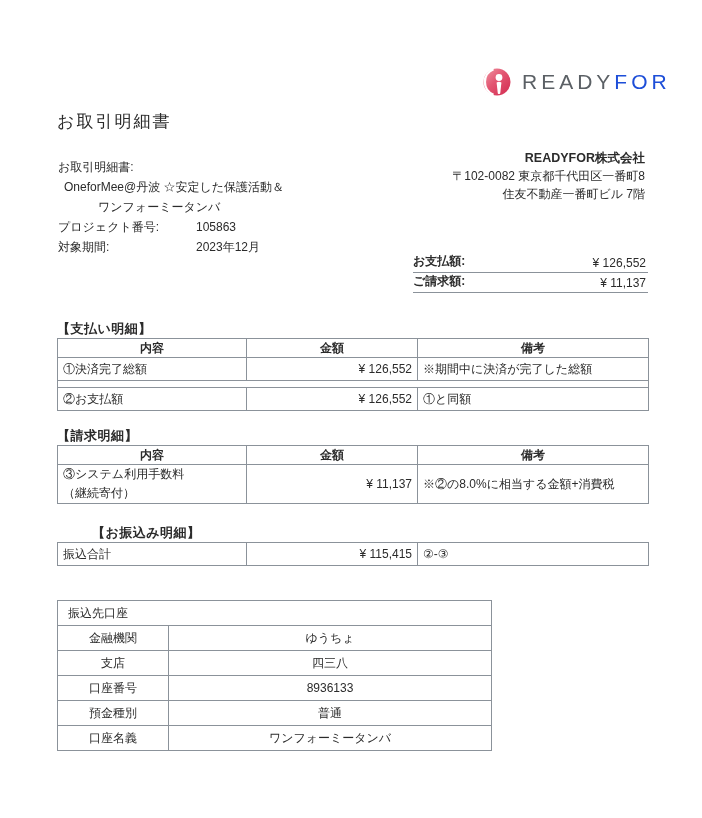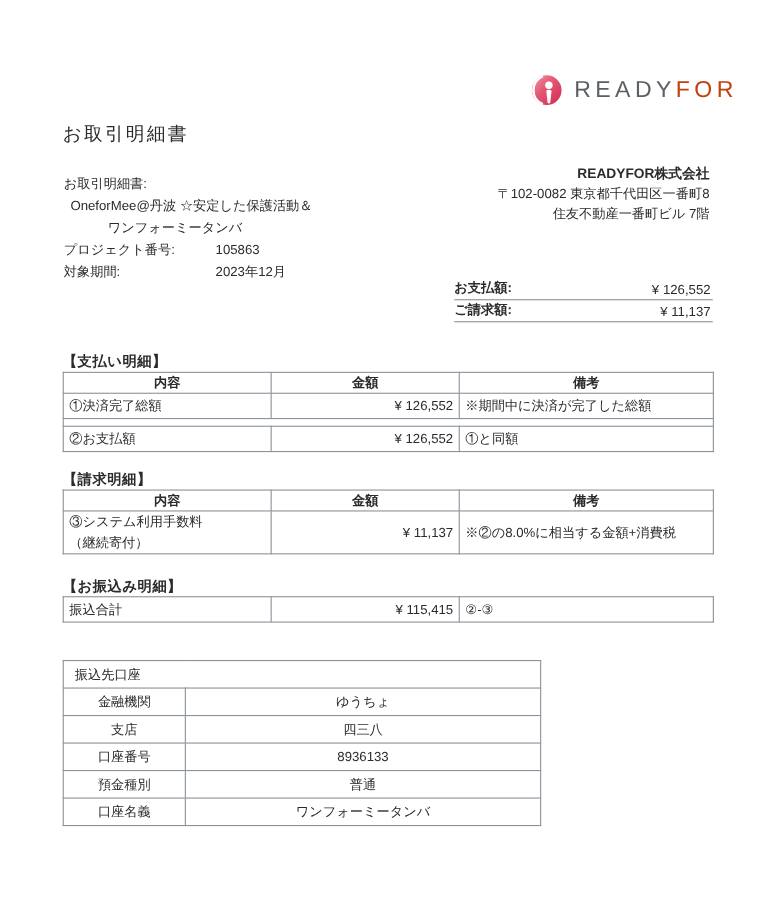--- a/index.html
+++ b/index.html
@@ -8,21 +8,21 @@
   .page {
     position:relative; width:702px; height:818px; background:#ffffff;
     font-family:"Liberation Sans", sans-serif; color:#2b2b2b; overflow:hidden;
   }
 
   
   .logo { position:absolute; top:66px; left:481px; display:flex; align-items:center; gap:9px; }
   .logo-mark { width:32px; height:32px; display:block; }
   .logo-text { font-size:21px; letter-spacing:4px; white-space:nowrap; }
   .logo-text .ready { color:#5b6065; }
-  .logo-text .for { color:#c2410c; }
+  .logo-text .for { color:#1d4ed8; }
 
   
   .doc-title { position:absolute; left:57px; top:110px; font-size:17px; font-weight:normal; letter-spacing:2px; }
 
   
   .project { position:absolute; left:58px; top:157px; width:320px; font-size:12px; }
   .project .row { display:flex; height:20px; align-items:center; }
   .project .indent1 { padding-left:6px; }
   .project .indent2 { padding-left:40px; }
   .project .label-col { width:138px; }
@@ -33,21 +33,21 @@
 
   
   .summary { position:absolute; left:413px; top:253px; width:235px; font-size:12px; }
   .summary-row { display:flex; justify-content:space-between; align-items:flex-end; height:20px; border-bottom:1px solid #8b929a; padding:0 2px 2px 0; }
   .summary-label { font-weight:bold; }
 
   
   .section-heading { position:absolute; left:57px; font-size:13px; font-weight:bold; letter-spacing:0.5px; }
   .h-payment { top:320px; }
   .h-billing { top:427px; }
-  .h-transfer { top:524px; }
+  .h-transfer { top:524px;margin-left:35px; }
 
   
   table.detail { position:absolute; left:57px; width:591px; border-collapse:collapse; table-layout:fixed; font-size:12px; color:#2b2b2b; }
   table.detail th { border:1px solid #8b929a; font-weight:bold; text-align:center; height:19px; padding:0 4px; overflow:hidden; }
   table.detail td { border:1px solid #8b929a; padding:0 5px; height:23px; overflow:hidden; }
   table.detail td.amount { text-align:right; }
   .t-payment { top:338px; }
   .t-billing { top:445px; }
   .t-billing td { height:50px; }
   .t-billing .cell-lines { line-height:19px; }

